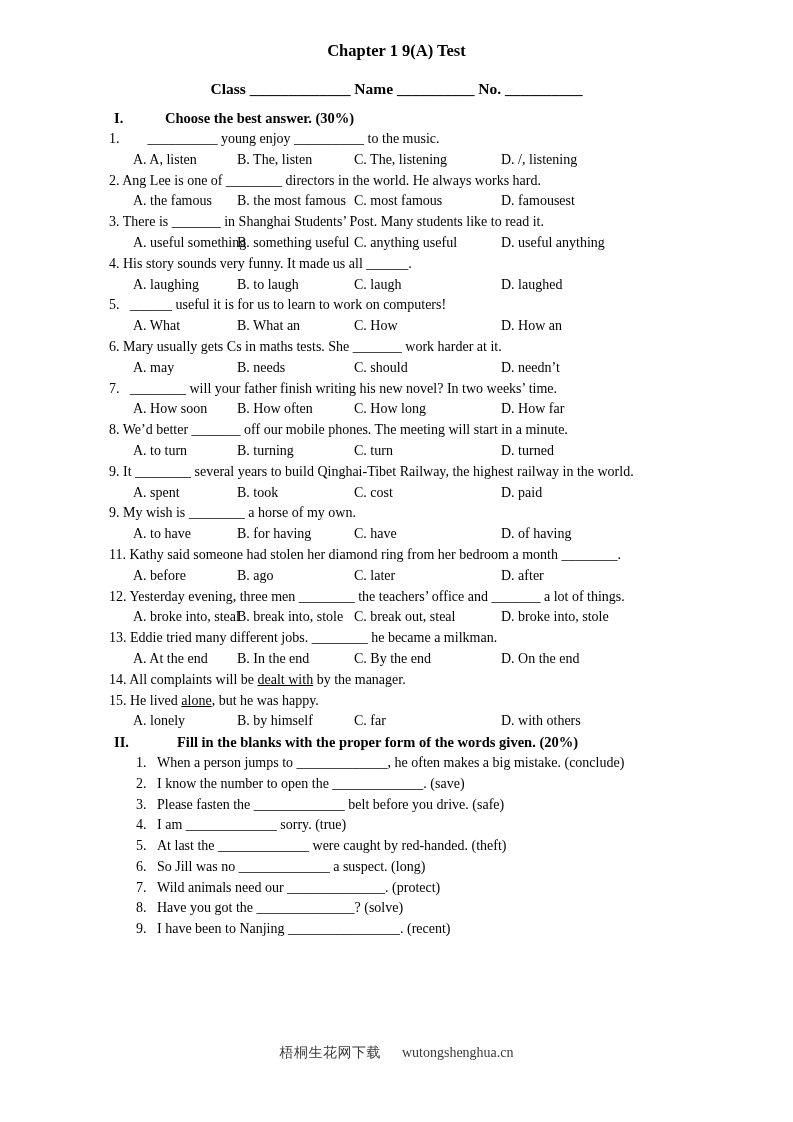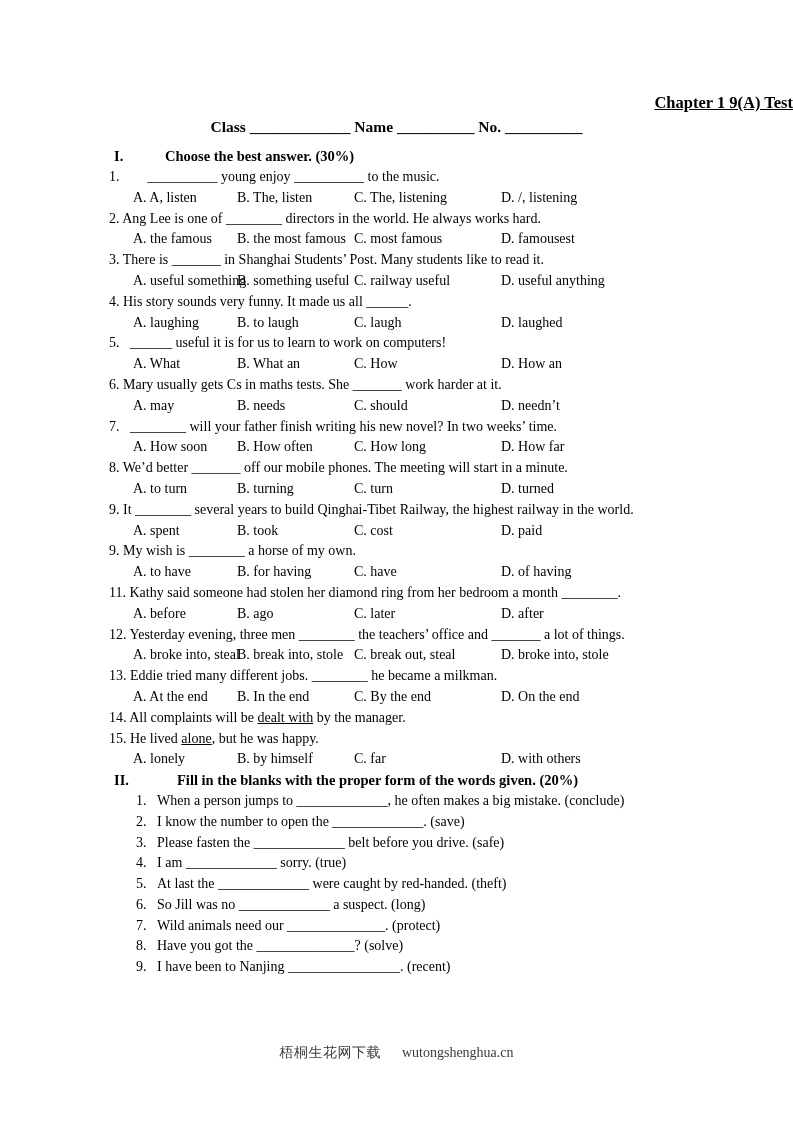--- a/index.html
+++ b/index.html
@@ -7,30 +7,29 @@
     position: relative;
     width: 793px;
     height: 1122px;
     margin: 0 auto;
     background: #ffffff;
     color: #000000;
     font-family: "Liberation Serif", "DejaVu Serif", serif;
     overflow: hidden;
   }
   .title {
-    padding-top: 92px;
-    text-align: right;
+    padding-top: 40px;
+    text-align: center;
     font-weight: bold;
     font-size: 16.5px;
     line-height: 22px;
     white-space: pre;
-    text-decoration: underline;
   }
   .subheader {
-    margin-top: 2px;
+    margin-top: 16px;
     text-align: center;
     font-weight: bold;
     font-size: 15.5px;
     line-height: 22px;
     white-space: pre;
   }
   .sec-heading {
     display: flex;
     margin-left: 114px;
     font-weight: bold;
@@ -107,21 +106,21 @@
       <span>C. most famous</span>
       <span>D. famousest</span>
     </div>
   </div>
 
   <div>
     <div class="q-line"><span>3. There is _______ in Shanghai Students’ Post. Many students like to read it.</span><span class="u"></span><span></span></div>
     <div class="opts">
       <span>A. useful something</span>
       <span>B. something useful</span>
-      <span>C. railway useful</span>
+      <span>C. anything useful</span>
       <span>D. useful anything</span>
     </div>
   </div>
 
   <div>
     <div class="q-line"><span>4. His story sounds very funny. It made us all ______.</span><span class="u"></span><span></span></div>
     <div class="opts">
       <span>A. laughing</span>
       <span>B. to laugh</span>
       <span>C. laugh</span>

